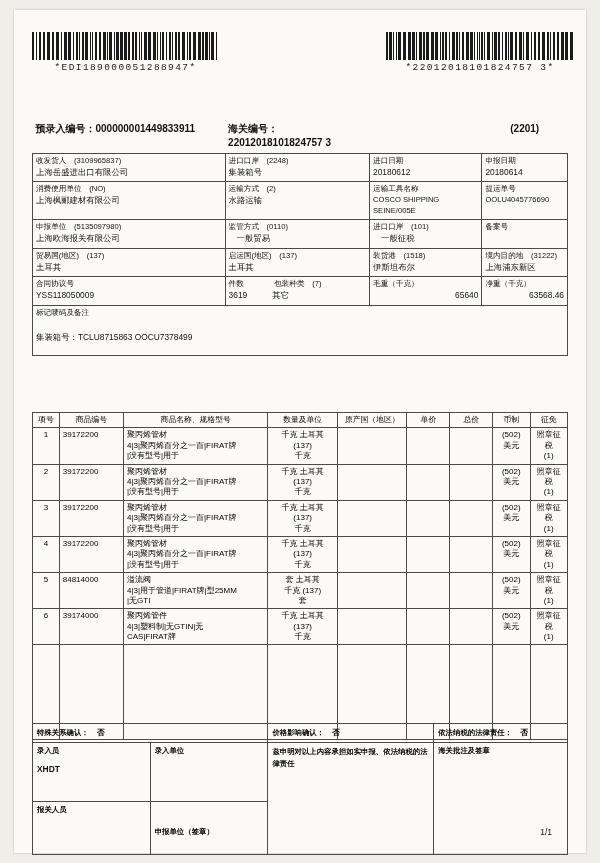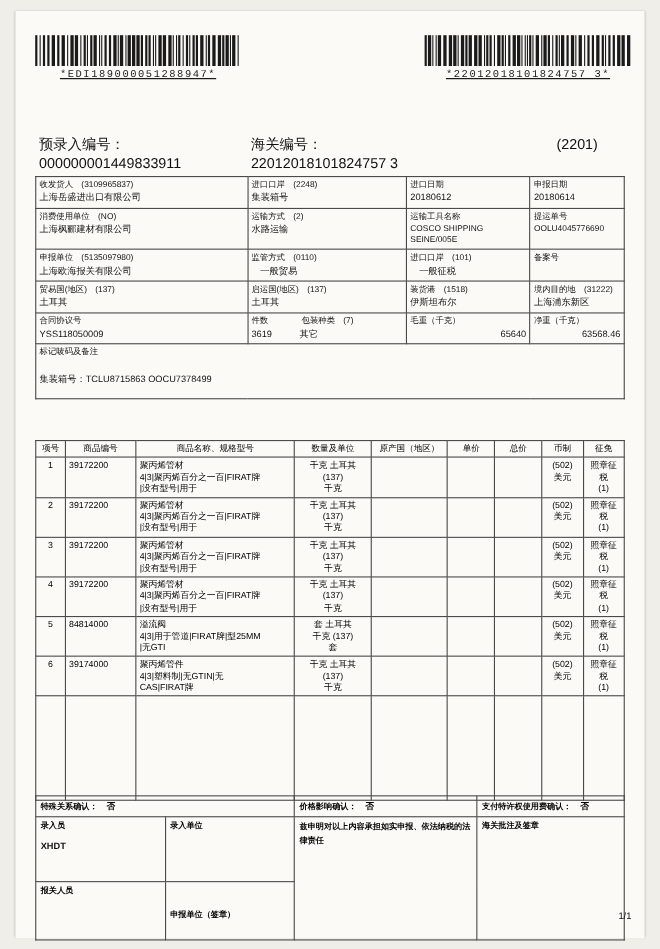--- a/index.html
+++ b/index.html
@@ -16,21 +16,21 @@
     overflow:hidden;
   }
   .sheet{
     position:absolute;
     left:14px;top:10px;
     width:572px;height:843px;
     background:#fbfaf7;
     box-shadow:0 0 2px rgba(0,0,0,.25);
   }
   
-  .barcode-block{position:absolute;text-decoration:underline;}
+  .barcode-block{position:absolute;}
   .bc-left{left:18px;top:22px;}
   .bc-right{left:372px;top:22px;}
   .bars{height:28px;display:flex;align-items:flex-end;}
   .bars i{display:block;background:#1a1a1a;height:28px;margin-right:1px;}
   .bc-text{
     font-family:"Liberation Mono",monospace;
     font-size:9.5px;letter-spacing:1.4px;color:#1a1a1a;
     margin-top:2px;text-align:center;
   }
   
@@ -51,21 +51,21 @@
     border:.7px solid #4a4a4a;
     padding:2px 3px 3px 3px;
     vertical-align:top;
     line-height:1.35;
     height:12px;
   }
   .lbl{font-size:7.6px;color:#111;}
   .val{font-size:8.4px;color:#111;margin-top:1px;}
   .val-ind{margin-left:8px;}
   .cell-2row .val{margin-top:1px;}
-  .topline{font-size:13px;}
+  .topline{font-size:10px;font-weight:bold;}
   
   .goods{
     position:absolute;left:18px;top:0;width:536px;
     border-collapse:collapse;font-size:8px;table-layout:fixed;
   }
   .goods th,.goods td{
     border:.7px solid #4a4a4a;
     padding:2px 3px;
     vertical-align:top;
     line-height:1.3;
@@ -77,21 +77,21 @@
   
   .foot{
     position:absolute;left:18px;width:536px;
     border-collapse:collapse;font-size:8px;table-layout:fixed;
   }
   .foot td{
     border:.7px solid #4a4a4a;
     padding:3px 4px;vertical-align:top;line-height:1.4;
   }
   .pageno{
-    position:absolute;right:12px;bottom:16px;
+    position:absolute;right:34px;bottom:16px;
     font-size:8.5px;color:#111;
   }
   .spacer-row td{height:90px;}
   .tiny{font-size:7.4px;}
 </style>
 </head>
 <body>
 
 <div class="page">
   <div class="sheet">
@@ -334,21 +334,21 @@
         <td colspan="4" style="height:44px;">
           <div class="lbl">标记唛码及备注</div>
           <div class="val" style="margin-top:14px;">
             <span>集装箱号：</span><span>TCLU8715863    OOCU7378499</span>
           </div>
         </td>
       </tr>
     </tbody>
       </table>
 
-    <table class="goods" id="goods-table" style="top: 386.312px; position: absolute; margin-top: 4px;">
+    <table class="goods" id="goods-table" style="top: 386.312px; position: absolute; margin-top: 16px;">
       <colgroup>
         <col style="width:5%">
           <col style="width:12%">
           <col style="width:27%">
           <col style="width:13%">
         <col style="width:13%">
           <col style="width:8%">
           <col style="width:8%">
           <col style="width:7%">
           <col style="width:7%">
@@ -540,21 +540,21 @@
         </colgroup>
       <tbody>
           <tr>
         <td colspan="2">
           <span class="tiny">特殊关系确认：</span>　<span>否</span>
         </td>
         <td>
           <span class="tiny">价格影响确认：</span>　<span>否</span>
         </td>
         <td>
-          <span class="tiny">支付特许权使用费确认：</span>　<span>否</span>
+          <span class="tiny">依法纳税的法律责任：</span>　<span>否</span>
         </td>
       </tr>
       <tr>
         <td style="height:52px;">
           <div class="tiny">录入员</div>
           <div class="val" style="margin-top:8px;">XHDT</div>
         </td>
         <td>
           <div class="tiny">录入单位</div>
           <div class="val"></div>

